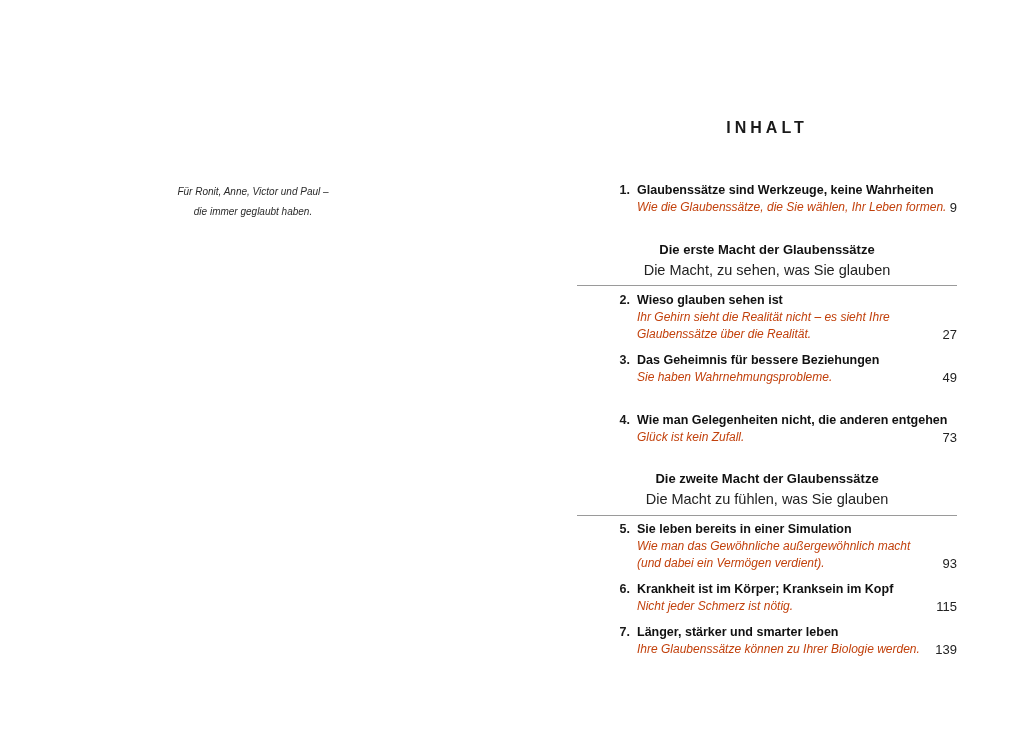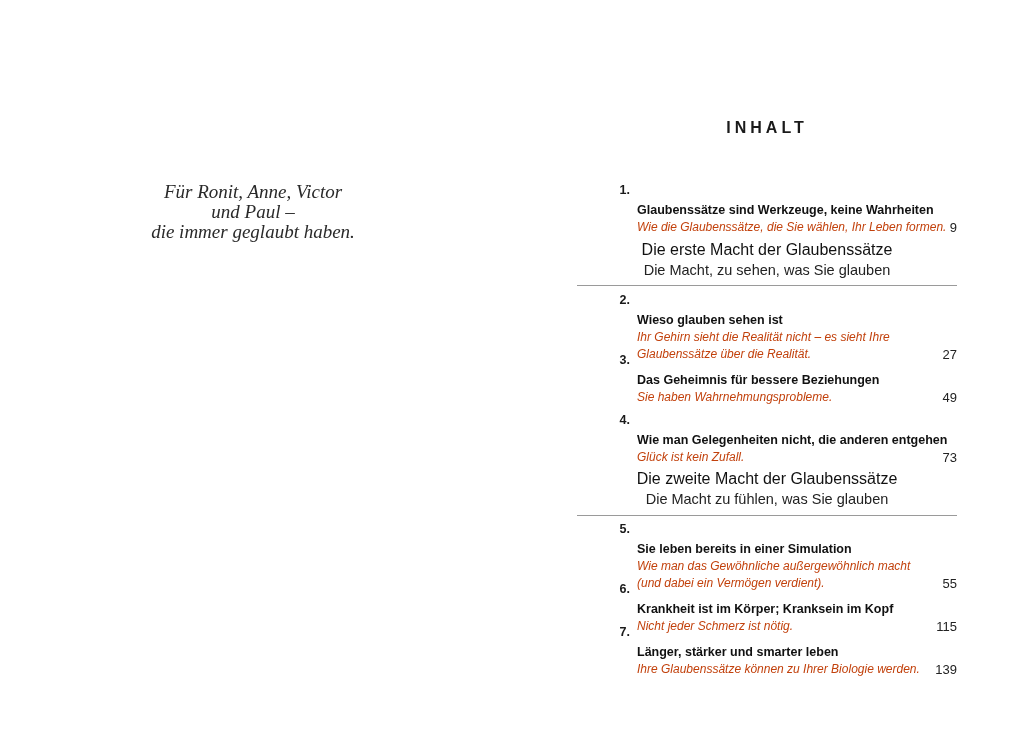--- a/index.html
+++ b/index.html
@@ -14,23 +14,23 @@
       overflow: hidden;
       color: #1a1a1a;
       font-family: "DejaVu Sans", sans-serif;
     }
     .dedication {
       position: absolute;
       left: 150px;
       top: 182px;
       width: 206px;
       text-align: center;
-      font-family: Liberation Serif, serif;
+      font-family: Liberation Sans, sans-serif;
       font-style: italic;
-      font-size: 19px;
+      font-size: 10px;
       line-height: 20px;
       color: #2a2a2a;
     }
     .toc-title {
       position: absolute;
       left: 577px;
       width: 380px;
       top: 119px;
       text-align: center;
       font-family: "Liberation Sans", sans-serif;
@@ -55,21 +55,20 @@
       font-size: 12.5px;
       line-height: 17px;
     }
     .entry .heading {
       margin-left: 31px;
       font-weight: 700;
       font-size: 12.5px;
       line-height: 17px;
       color: #111;
       white-space: nowrap;
-      margin-top: 20px;
     }
     .entry .sub {
       margin-left: 31px;
       font-style: italic;
       font-size: 12px;
       line-height: 17px;
       color: #c2410c;
       padding-right: 40px;
     }
     .entry .sub-line {
@@ -85,22 +84,22 @@
       color: #222;
     }
     .section {
       position: absolute;
       left: 577px;
       width: 380px;
       text-align: center;
       font-family: "Liberation Sans", sans-serif;
     }
     .section .sec-title {
-      font-weight: 400;
-      font-size: 16px;
+      font-weight: 700;
+      font-size: 13px;
       line-height: 20px;
       color: #111;
     }
     .section .sec-sub {
       font-size: 14.5px;
       line-height: 20px;
       color: #222;
     }
     .rule {
       position: absolute;
@@ -169,21 +168,21 @@
 </div>
 <div class="rule" style="top:515px;"></div>
 
 <div class="entry" style="top:521px;">
   <span class="num">5.</span>
   <div class="heading">Sie leben bereits in einer Simulation</div>
   <div class="sub">
     <span class="sub-line">Wie man das Gewöhnliche außergewöhnlich macht</span>
     <span class="sub-line">(und dabei ein Vermögen verdient).</span>
   </div>
-  <span class="page">55</span>
+  <span class="page">93</span>
 </div>
 
 <div class="entry" style="top:581px;">
   <span class="num">6.</span>
   <div class="heading">Krankheit ist im Körper; Kranksein im Kopf</div>
   <div class="sub">
     <span class="sub-line">Nicht jeder Schmerz ist nötig.</span>
   </div>
   <span class="page">115</span>
 </div>

